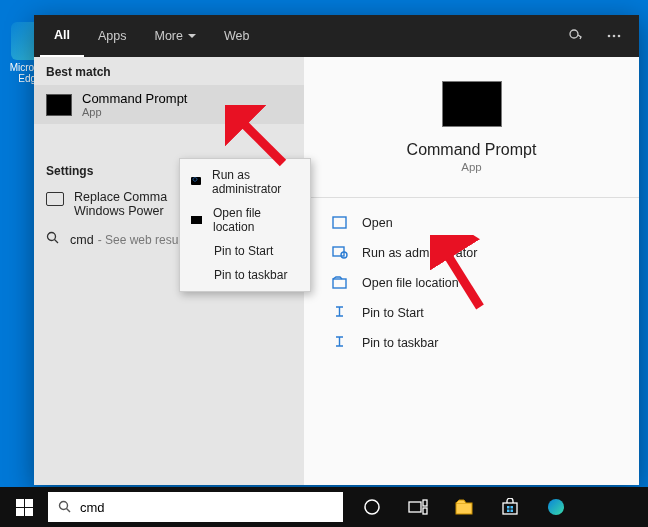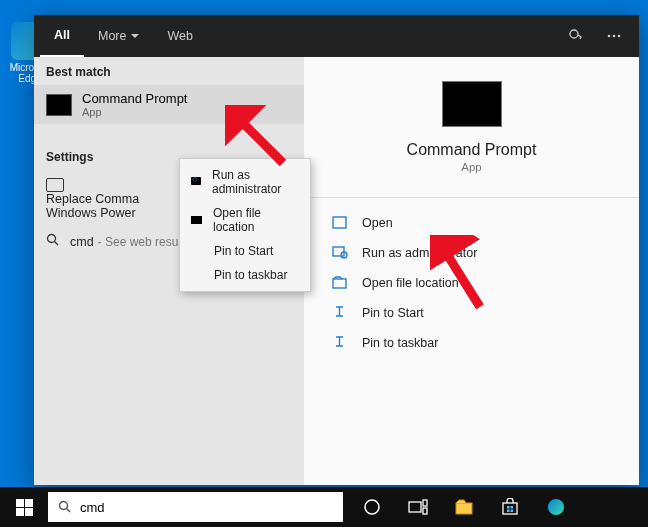--- a/index.html
+++ b/index.html
@@ -13,21 +13,21 @@
 .tab.more::after { content:""; display:inline-block; margin-left:5px; border:4px solid transparent; border-top-color:#ccc; transform:translateY(2px); }
 .tab-spacer { flex:1; }
 .tab-iconbtn { width:38px; display:flex; justify-content:center; align-items:center; height:100%; cursor:pointer; }
 .body { flex:1; display:flex; min-height:0;border-radius:21px; }
 .left { width:270px; background:#e5e5e5; position:relative; }
 .section-head { font-size:12px; font-weight:600; padding:8px 12px 6px; color:#222; }
 .best-match { background:#d9d9d9; display:flex; align-items:center; padding:6px 12px; }
 .cmd-thumb { width:26px; height:22px; background:#000; border:1px solid #555; margin-right:10px; }
 .bm-title { font-size:13px; color:#000; }
 .bm-sub { font-size:11px; color:#666; }
-.settings-row { display:flex; align-items:flex-start; padding:6px 12px; font-size:12.5px; color:#222;flex-direction:column; }
+.settings-row { display:flex; align-items:flex-start; padding:6px 12px; font-size:12.5px; color:#222; }
 .settings-row .ico { width:18px; height:14px; border:1.5px solid #333; border-radius:2px; margin-right:10px; margin-top:2px; }
 .web-row { display:flex; align-items:center; padding:7px 12px; font-size:12.5px; color:#222; cursor:pointer; }
 .web-row .search-ico { margin-right:10px; }
 .web-row .sub { color:#777; margin-left:4px; font-size:12px; }
 .web-row .chev { margin-left:auto; color:#555; }
 .right { flex:1; background:#fafafa; padding:18px 24px 0; position:relative; }
 .preview-thumb { width:60px; height:46px; background:#000; border:1px solid #777; margin:6px auto 14px; }
 .preview-title { text-align:center; font-size:16px; color:#222; }
 .preview-sub { text-align:center; font-size:11.5px; color:#777; margin-top:2px; margin-bottom:24px; }
 .divider { height:1px; background:#ddd; margin:0 -24px 10px; }
@@ -53,20 +53,21 @@
 <body>
 
 <div class="desktop-icon">
   <div class="ico"></div>
   <div>Microsoft Edge</div>
 </div>
 
 <div class="search-panel">
   <div class="tabs">
     <div class="tab active">All</div>
+    <div class="tab">Apps</div>
     <div class="tab more">More</div>
     <div class="tab">Web</div>
     <div class="tab-spacer"></div>
     <div class="tab-iconbtn">
       <svg width="16" height="16" viewBox="0 0 16 16">
           <circle cx="6" cy="6" r="4" fill="none" stroke="#ccc" stroke-width="1.3"></circle>
           <path d="M10 7l3 2-1 2" fill="none" stroke="#ccc" stroke-width="1.3"></path>
         </svg>
     </div>
     <div class="tab-iconbtn">
@@ -81,21 +82,21 @@
   <div class="body">
     <div class="left">
       <div class="section-head">Best match</div>
       <div class="best-match">
         <div class="cmd-thumb"></div>
         <div>
           <div class="bm-title">Command Prompt</div>
           <div class="bm-sub">App</div>
         </div>
       </div>
-      <div class="section-head" style="margin-top:18px">Settings</div>
+      <div class="section-head" style="margin-top:32px">Settings</div>
       <div class="settings-row">
         <div class="ico"></div>
         <div>Replace Comma<br>Windows Power</div>
       </div>
       <div class="web-row">
         <span class="search-ico">
           <svg width="14" height="14" viewBox="0 0 14 14">
               <circle cx="5.5" cy="5.5" r="4" fill="none" stroke="#333" stroke-width="1.3"></circle>
               <line x1="8.5" y1="8.5" x2="12" y2="12" stroke="#333" stroke-width="1.3"></line>
             </svg>

